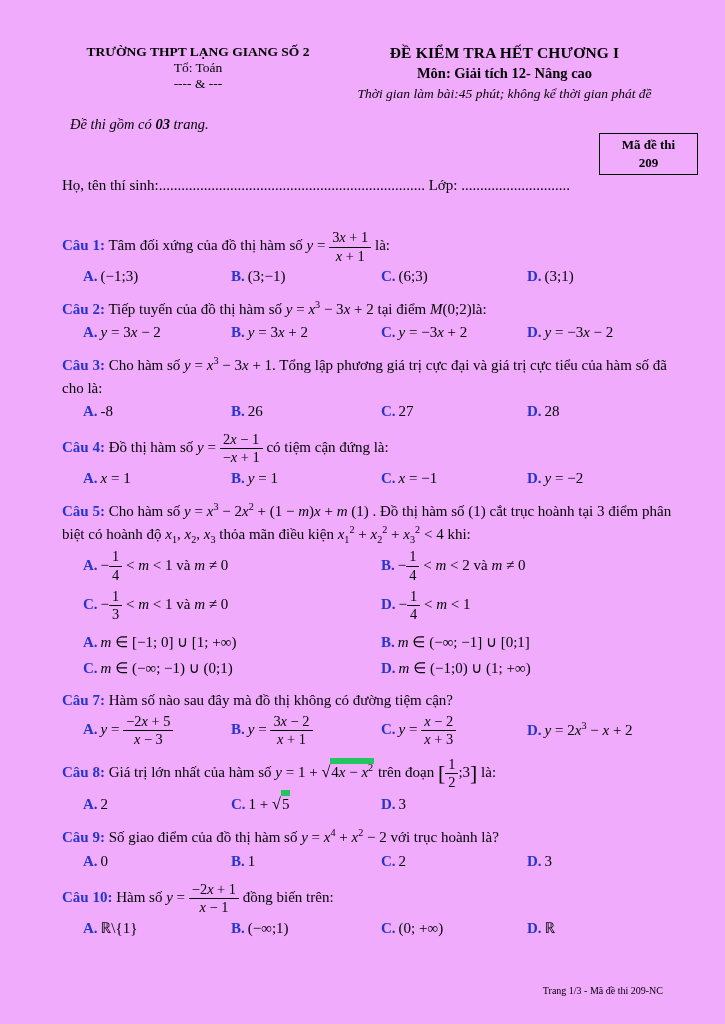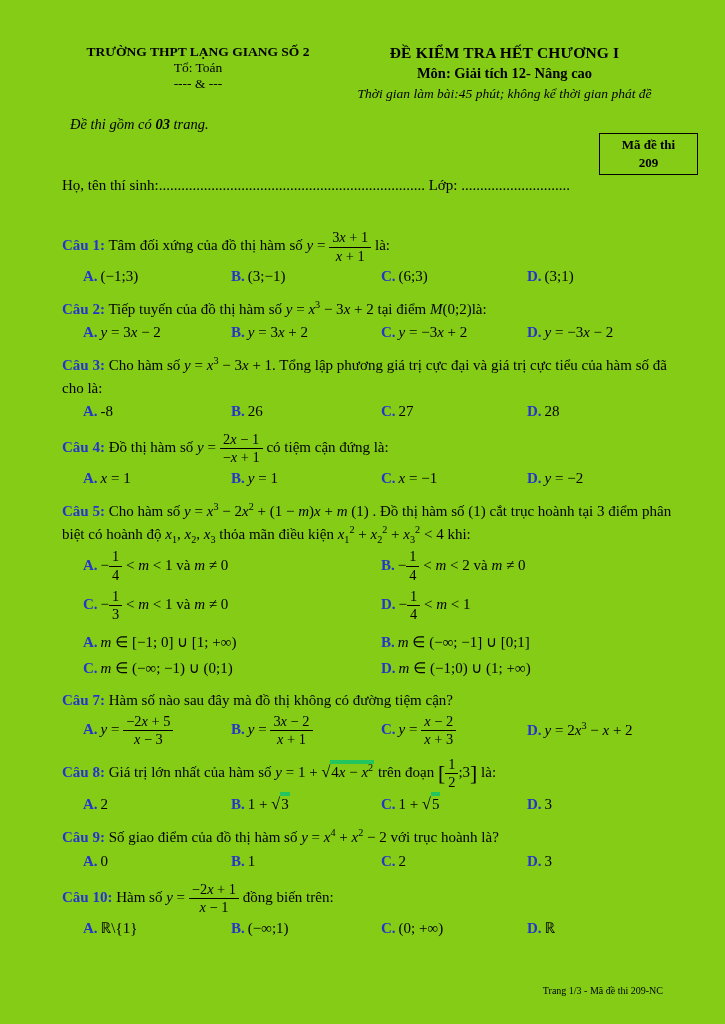--- a/index.html
+++ b/index.html
@@ -1,19 +1,19 @@
 <!DOCTYPE html>
 <html><head>
 <meta charset="utf-8">
 <style>
   * { margin:0; padding:0; box-sizing:border-box; }
   html,body { background:#e8e8e8; }
   body { width:725px; height:1024px; margin:0 auto; }
   .page {
-    width:725px; height:1024px; background:#84cc16; position:relative;
+    width:725px; height:1024px; background:#f0abfc; position:relative;
     font-family:"Liberation Serif", serif; font-size:15px; color:#000;
     padding:44px 40px 20px 62px; overflow:hidden;
   }
   .header { display:flex; }
   .header-left { width:272px; text-align:center; }
   .header-right { flex:1; text-align:center; padding-right:10px; }
   .school { font-weight:bold; font-size:13.5px; }
   .dept, .ornament { font-size:13.5px; }
   .exam-title { font-weight:bold; font-size:15.5px; letter-spacing:0.2px; }
   .subject { font-weight:bold; font-size:14.5px; margin-top:3px; }
@@ -33,21 +33,21 @@
   .answers { display:grid; padding-left:21px; margin:2px 0 9px; align-items:center; }
   .cols-4 { grid-template-columns:148px 150px 146px 1fr; }
   .cols-2 { grid-template-columns:298px 1fr; row-gap:5px; }
   .answer { line-height:1.45; }
   .letter { color:#2633cc; font-weight:bold; margin-right:3px; }
   .frac { display:inline-block; vertical-align:middle; text-align:center; line-height:1.08; font-size:0.96em; }
   .frac .num { display:block; border-bottom:1px solid #000; padding:0 3px 1px; }
   .frac .den { display:block; padding:1px 3px 0; }
   .sqrt { white-space:nowrap; }
   .sqrt .sign { font-size:1.08em; }
-  .sqrt .rad { border-top:4px solid #22c55e; padding:0 1px;text-align:right; }
+  .sqrt .rad { border-top:6px solid #22c55e; padding:0 1px;text-align:right; }
   .bigbr { font-size:1.45em; vertical-align:-0.12em; }
   sup { font-size:0.68em; vertical-align:super; }
   sub { font-size:0.68em; vertical-align:sub; }
   .footer {
     position:absolute; right:62px; bottom:28px; font-size:10px;
   }
 </style>
 </head>
 <body>
 
@@ -135,21 +135,20 @@
           <div class="answer"><b class="letter">A.</b><span class="opt"><i>y</i> = <span class="frac"><span class="num">−2<i>x</i> + 5</span><span class="den"><i>x</i> − 3</span></span></span></div>
           <div class="answer"><b class="letter">B.</b><span class="opt"><i>y</i> = <span class="frac"><span class="num">3<i>x</i> − 2</span><span class="den"><i>x</i> + 1</span></span></span></div>
           <div class="answer"><b class="letter">C.</b><span class="opt"><i>y</i> = <span class="frac"><span class="num"><i>x</i> − 2</span><span class="den"><i>x</i> + 3</span></span></span></div>
           <div class="answer"><b class="letter">D.</b><span class="opt"><i>y</i> = 2<i>x</i><sup>3</sup> − <i>x</i> + 2</span></div>
         </div>
       </div>
       <div class="question">
         <div class="qbody"><b class="qlabel">Câu 8:</b> Giá trị lớn nhất của hàm số <i>y</i> = 1 + <span class="sqrt"><span class="sign">√</span><span class="rad">4<i>x</i> − <i>x</i><sup>2</sup></span></span> trên đoạn <span class="bigbr">[</span><span class="frac"><span class="num">1</span><span class="den">2</span></span>;3<span class="bigbr">]</span> là:</div>
         <div class="answers cols-4">
           <div class="answer"><b class="letter">A.</b><span class="opt">2</span></div>
-          <div class="answer"><b class="letter">B.</b><span class="opt">1 + <span class="sqrt"><span class="sign">√</span><span class="rad">3</span></span></span></div>
           <div class="answer"><b class="letter">C.</b><span class="opt">1 + <span class="sqrt"><span class="sign">√</span><span class="rad">5</span></span></span></div>
           <div class="answer"><b class="letter">D.</b><span class="opt">3</span></div>
         </div>
       </div>
       <div class="question">
         <div class="qbody"><b class="qlabel">Câu 9:</b> Số giao điểm của đồ thị hàm số <i>y</i> = <i>x</i><sup>4</sup> + <i>x</i><sup>2</sup> − 2 với trục hoành là?</div>
         <div class="answers cols-4">
           <div class="answer"><b class="letter">A.</b><span class="opt">0</span></div>
           <div class="answer"><b class="letter">B.</b><span class="opt">1</span></div>
           <div class="answer"><b class="letter">C.</b><span class="opt">2</span></div>

